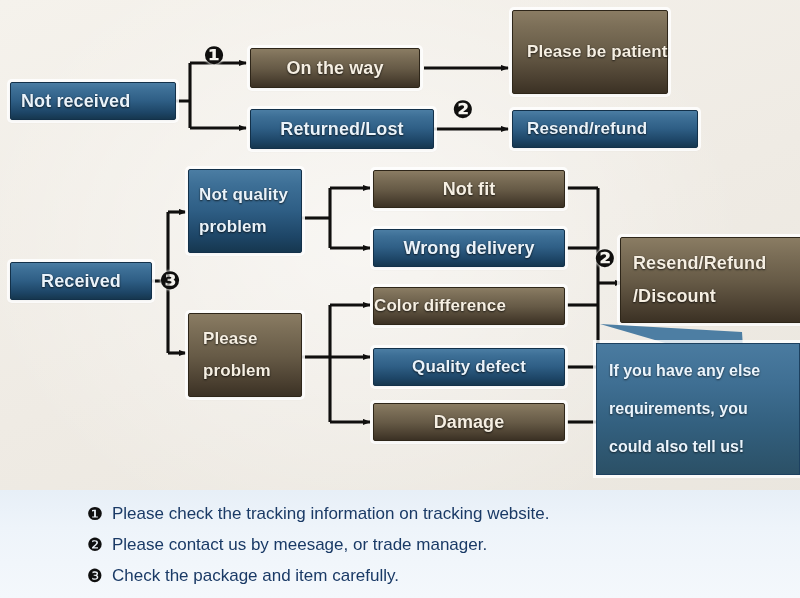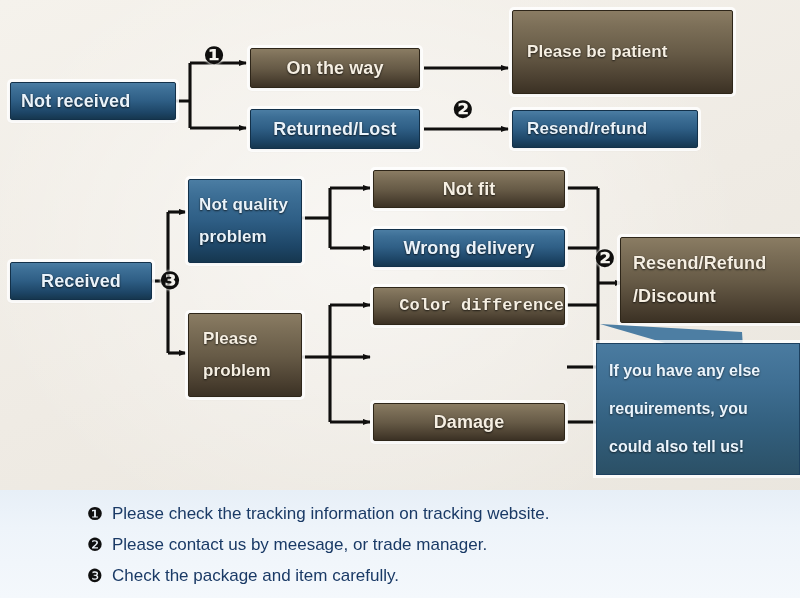--- a/index.html
+++ b/index.html
@@ -191,58 +191,61 @@
   </svg>
 
   <div class="node blue" style="left:10px; top:82px; width:166px; height:38px; padding:0 10px; font-size:18px;">
     <span class="line">Not received</span>
   </div>
 
   <div class="node brown" style="left:250px; top:48px; width:170px; height:40px; padding:0 18px; font-size:18px; align-items:center;">
     <span class="line">On the way</span>
   </div>
 
-  <div class="node blue" style="left:250px; top:109px; width:170px; height:40px; padding:0 10px; font-size:18px; align-items:center;">
+  <div class="node blue" style="left:250px; top:109px; width:184px; height:40px; padding:0 10px; font-size:18px; align-items:center;">
     <span class="line">Returned/Lost</span>
   </div>
 
-  <div class="node brown" style="left:512px; top:10px; width:221px; height:84px; padding:0 14px; font-size:17px; gap:16px;">
+  <div class="node brown" style="left:512px; top:10px; width:156px; height:84px; padding:0 14px; font-size:17px; gap:16px;">
     <span class="line">Please be patient</span>
   </div>
 
   <div class="node blue" style="left:512px; top:110px; width:186px; height:38px; padding:0 14px; font-size:17px; align-items:flex-start;">
     <span class="line">Resend/refund</span>
   </div>
 
   <div class="node blue" style="left:10px; top:262px; width:142px; height:38px; padding:0 18px; font-size:18px; align-items:center;">
     <span class="line">Received</span>
   </div>
 
-  <div class="node blue" style="left:188px; top:179px; width:114px; height:84px; padding:0 10px; font-size:17px; gap:14px;">
+  <div class="node blue" style="left:188px; top:169px; width:114px; height:84px; padding:0 10px; font-size:17px; gap:14px;">
     <span class="line">Not quality</span>
     <span class="line">problem</span>
   </div>
 
   <div class="node brown" style="left:188px; top:313px; width:114px; height:84px; padding:0 14px; font-size:17px; gap:14px;">
     <span class="line">Please</span>
     <span class="line">problem</span>
   </div>
 
   <div class="node brown" style="left:373px; top:170px; width:192px; height:38px; align-items:center; font-size:18px;">
     <span class="line">Not fit</span>
   </div>
 
   <div class="node blue" style="left:373px; top:229px; width:192px; height:38px; align-items:center; font-size:18px;">
     <span class="line">Wrong delivery</span>
   </div>
 
-  <div class="node brown" style="left:373px; top:287px; width:192px; height:38px; align-items:flex-end; font-size:17px;font-family:Liberation Mono, monospace;">
+  <div class="node brown" style="left:373px; top:287px; width:192px; height:38px; align-items:flex-start; font-size:17px;">
     <span class="line">Color difference</span>
   </div>
 
+  <div class="node blue" style="left:373px; top:348px; width:192px; height:38px; align-items:center; font-size:17px;">
+    <span class="line">Quality defect</span>
+  </div>
 
   <div class="node brown" style="left:373px; top:403px; width:192px; height:38px; align-items:center; font-size:18px;">
     <span class="line">Damage</span>
   </div>
 
   <div class="node brown" style="left:620px; top:237px; width:186px; height:86px; padding:0 12px; font-size:18px; gap:14px;">
     <span class="line">Resend/Refund</span>
     <span class="line">/Discount</span>
   </div>
 

